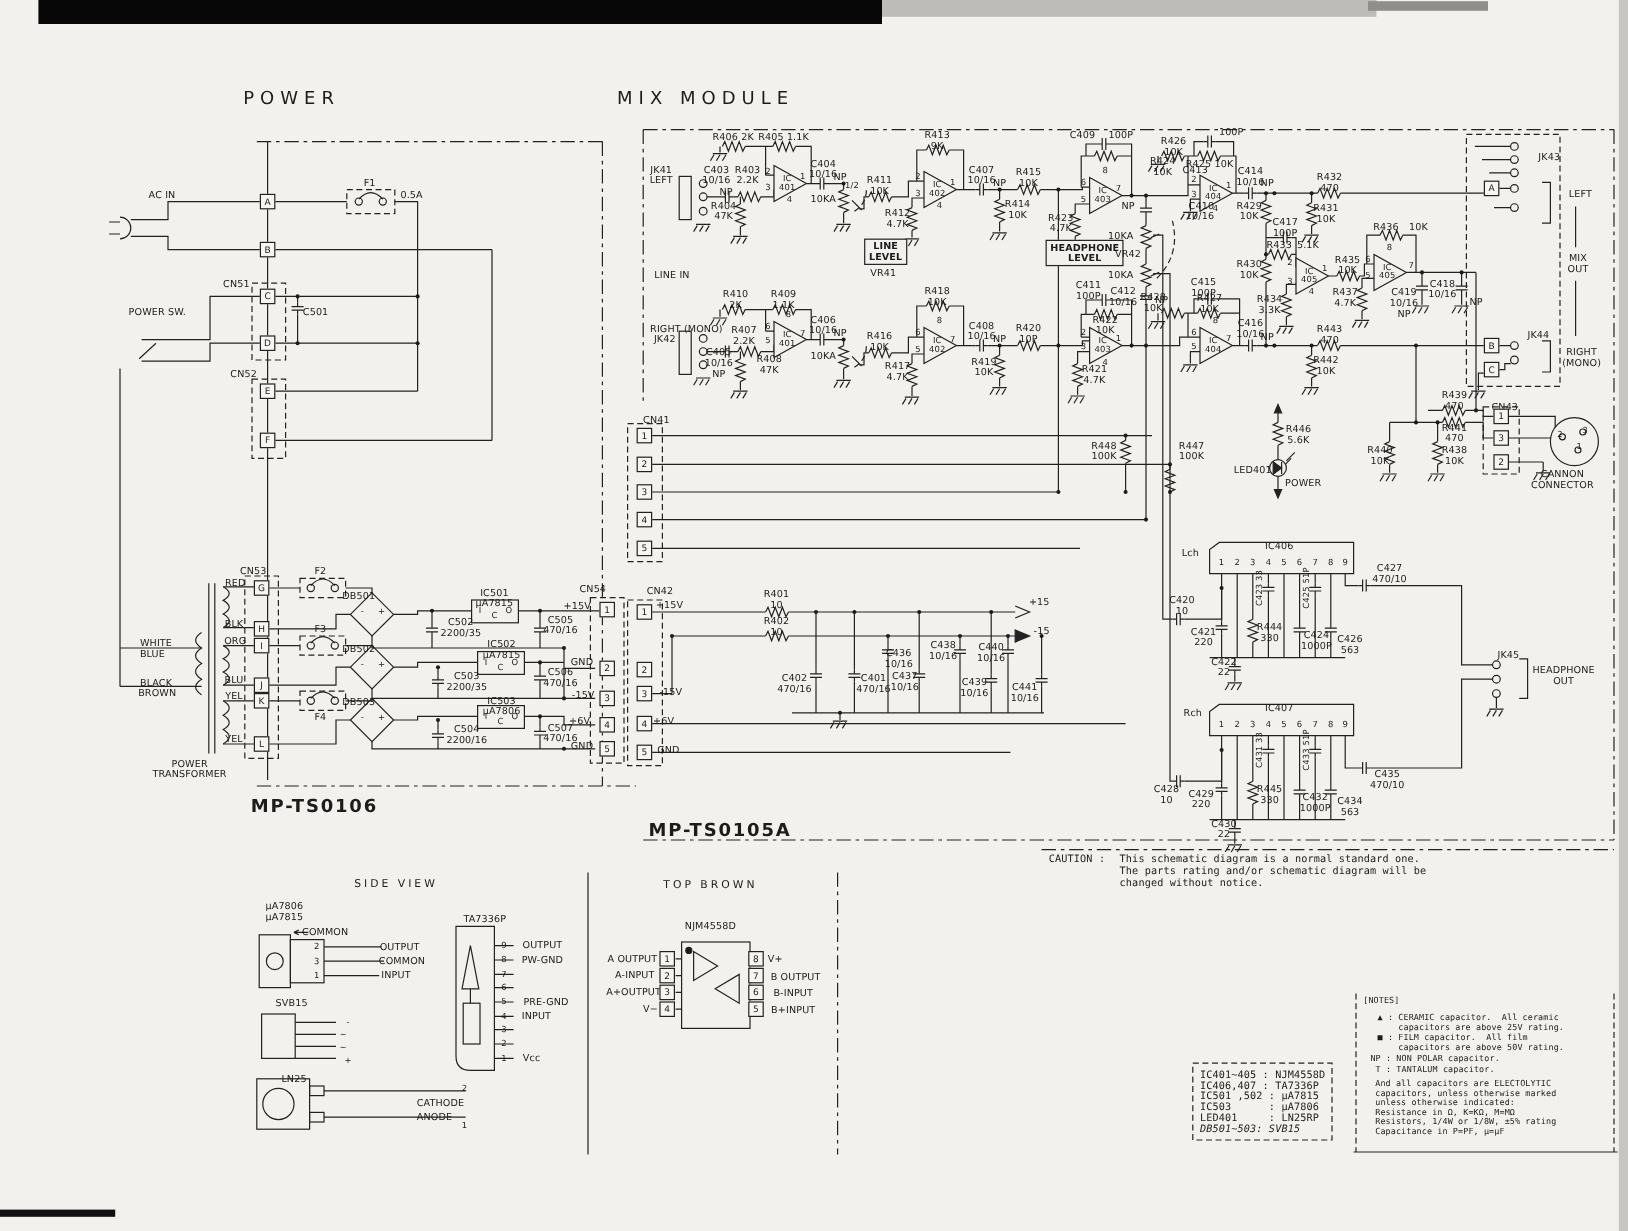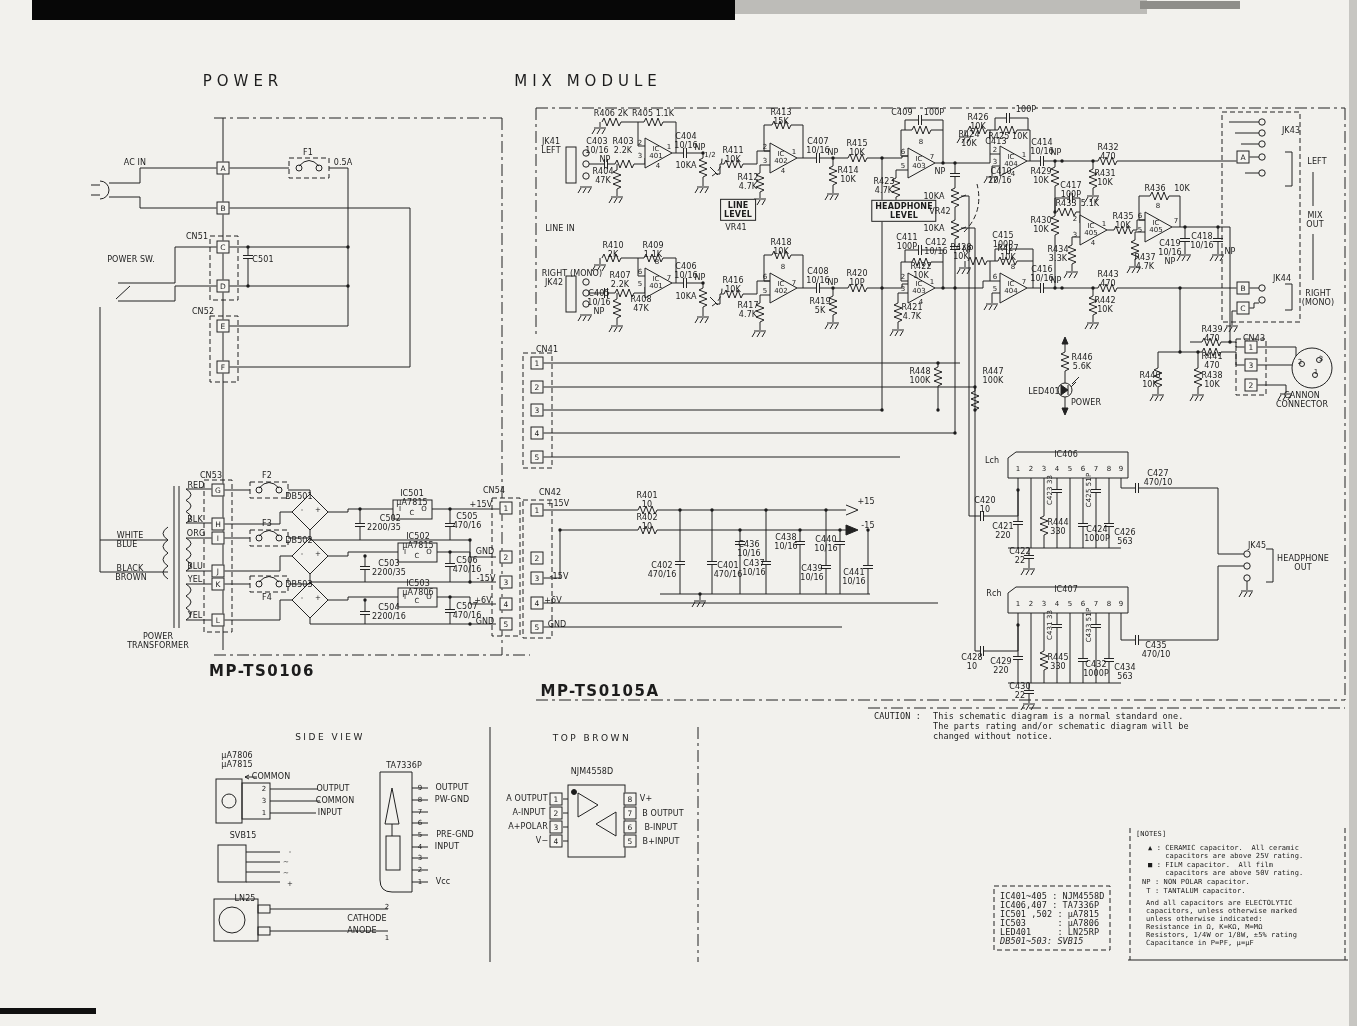--- a/index.html
+++ b/index.html
@@ -507,21 +507,21 @@
       <span class="lbl " style="left: 267px; top: 598px;">F4</span>
       <span class="lbl " style="left: 299px; top: 497px;">DB501</span>
       <span class="lbl " style="left: 299px; top: 541px;">DB502</span>
       <span class="lbl " style="left: 299px; top: 585px;">DB503</span>
       <span class="lbl " style="left: 412px; top: 494px;">IC501</span>
       <span class="lbl " style="left: 412px; top: 503px;">µA7815</span>
       <span class="lbl " style="left: 418px; top: 537px;">IC502</span>
       <span class="lbl " style="left: 418px; top: 546px;">µA7815</span>
       <span class="lbl " style="left: 418px; top: 584px;">IC503</span>
       <span class="lbl " style="left: 418px; top: 593px;">µA7806</span>
-      <span class="lbl " style="left: 384px; top: 523px; text-align: right;">C502
+      <span class="lbl " style="left: 384px; top: 523px;">C502
 2200/35</span>
       <span class="lbl " style="left: 389px; top: 568px;">C503
 2200/35</span>
       <span class="lbl " style="left: 389px; top: 612px;">C504
 2200/16</span>
       <span class="lbl " style="left: 467px; top: 521px;">C505
 470/16</span>
       <span class="lbl " style="left: 467px; top: 565px;">C506
 470/16</span>
       <span class="lbl " style="left: 467px; top: 611px;">C507
@@ -609,21 +609,21 @@
 47K</span>
       <span class="lbl " style="left: 686px; top: 271px;">C406
 10/16</span>
       <span class="lbl " style="left: 700px; top: 278px;">NP</span>
       <span class="lbl " style="left: 686px; top: 297px;">10KA</span>
       <span class="lbl " style="left: 733px; top: 285px;">R416
 10K</span>
       <span class="lbl " style="left: 748px; top: 310px;">R417
 4.7K</span>
       <span class="lbl " style="left: 781px; top: 117px;">R413
-15K</span>
+9K</span>
       <span class="lbl " style="left: 818px; top: 146px;">C407
 10/16</span>
       <span class="lbl " style="left: 833px; top: 153px;">NP</span>
       <span class="lbl " style="left: 857px; top: 148px;">R415
 10K</span>
       <span class="lbl " style="left: 848px; top: 175px;">R414
 10K</span>
       <span class="lbl " style="left: 902px; top: 113px;">C409</span>
       <span class="lbl " style="left: 934px; top: 113px;">100P</span>
       <span class="lbl " style="left: 921px; top: 139px; margin-left: 48px;">R424
@@ -642,21 +642,21 @@
 10/16</span>
       <span class="lbl " style="left: 968px; top: 250px;">NP</span>
       <span class="lbl " style="left: 781px; top: 247px;">R418
 10K</span>
       <span class="lbl " style="left: 818px; top: 276px;">C408
 10/16</span>
       <span class="lbl " style="left: 833px; top: 283px;">NP</span>
       <span class="lbl " style="left: 857px; top: 278px;">R420
 10P</span>
       <span class="lbl " style="left: 820px; top: 306px;">R419
-5K</span>
+10K</span>
       <span class="lbl " style="left: 907px; top: 242px;">C411
 100P</span>
       <span class="lbl " style="left: 921px; top: 271px;">R422
 10K</span>
       <span class="lbl " style="left: 912px; top: 312px;">R421
 4.7K</span>
       <span class="lbl " style="left: 978px; top: 122px;">R426
 10K</span>
       <span class="lbl " style="left: 996px; top: 110px; margin-top: 32px;">C413</span>
       <span class="lbl " style="left: 1026px; top: 110px;">100P</span>
@@ -673,21 +673,21 @@
       <span class="lbl " style="left: 1071px; top: 190px;">C417
 100P</span>
       <span class="lbl " style="left: 1066px; top: 204px;">R433</span>
       <span class="lbl " style="left: 1090px; top: 204px;">5.1K</span>
       <span class="lbl " style="left: 1123px; top: 221px;">R435
 10K</span>
       <span class="lbl " style="left: 1155px; top: 189px;">R436</span>
       <span class="lbl " style="left: 1182px; top: 189px;">10K</span>
       <span class="lbl " style="left: 1058px; top: 254px;">R434
 3.3K</span>
-      <span class="lbl " style="left: 1121px; top: 262px; margin-left: 24px;">R437
+      <span class="lbl " style="left: 1121px; top: 248px;">R437
 4.7K</span>
       <span class="lbl " style="left: 1170px; top: 253px;">C419
 10/16
 NP</span>
       <span class="lbl " style="left: 1202px; top: 241px;">C418
 10/16</span>
       <span class="lbl " style="left: 1230px; top: 252px;">NP</span>
       <span class="lbl " style="left: 1041px; top: 225px;">R430
 10K</span>
       <span class="lbl " style="left: 1003px; top: 240px;">C415
@@ -930,21 +930,21 @@
       <span class="lbl pn" style="left: 420px; top: 858px;">3</span>
       <span class="lbl pn" style="left: 420px; top: 870px;">2</span>
       <span class="lbl pn" style="left: 420px; top: 882px;">1</span>
       <span class="lbl " style="left: 443px; top: 882px;">Vcc</span>
       <span class="lbl ttl" style="left: 592px; top: 738px;">TOP BROWN</span>
       <span class="lbl " style="left: 592px; top: 772px;">NJM4558D</span>
       <span class="lbl " style="left: 527px; top: 799px;">A OUTPUT</span>
       <span class="lbl pin" style="left: 556px; top: 799px;">1</span>
       <span class="lbl " style="left: 529px; top: 813px;">A-INPUT</span>
       <span class="lbl pin" style="left: 556px; top: 813px;">2</span>
-      <span class="lbl " style="left: 528px; top: 827px;">A+POLAR</span>
+      <span class="lbl " style="left: 528px; top: 827px;">A+OUTPUT</span>
       <span class="lbl pin" style="left: 556px; top: 827px;">3</span>
       <span class="lbl " style="left: 542px; top: 841px;">V−</span>
       <span class="lbl pin" style="left: 556px; top: 841px;">4</span>
       <span class="lbl pin" style="left: 630px; top: 799px;">8</span>
       <span class="lbl " style="left: 646px; top: 799px;">V+</span>
       <span class="lbl pin" style="left: 630px; top: 813px;">7</span>
       <span class="lbl " style="left: 663px; top: 814px;">B OUTPUT</span>
       <span class="lbl pin" style="left: 630px; top: 827px;">6</span>
       <span class="lbl " style="left: 661px; top: 828px;">B-INPUT</span>
       <span class="lbl pin" style="left: 630px; top: 841px;">5</span>

